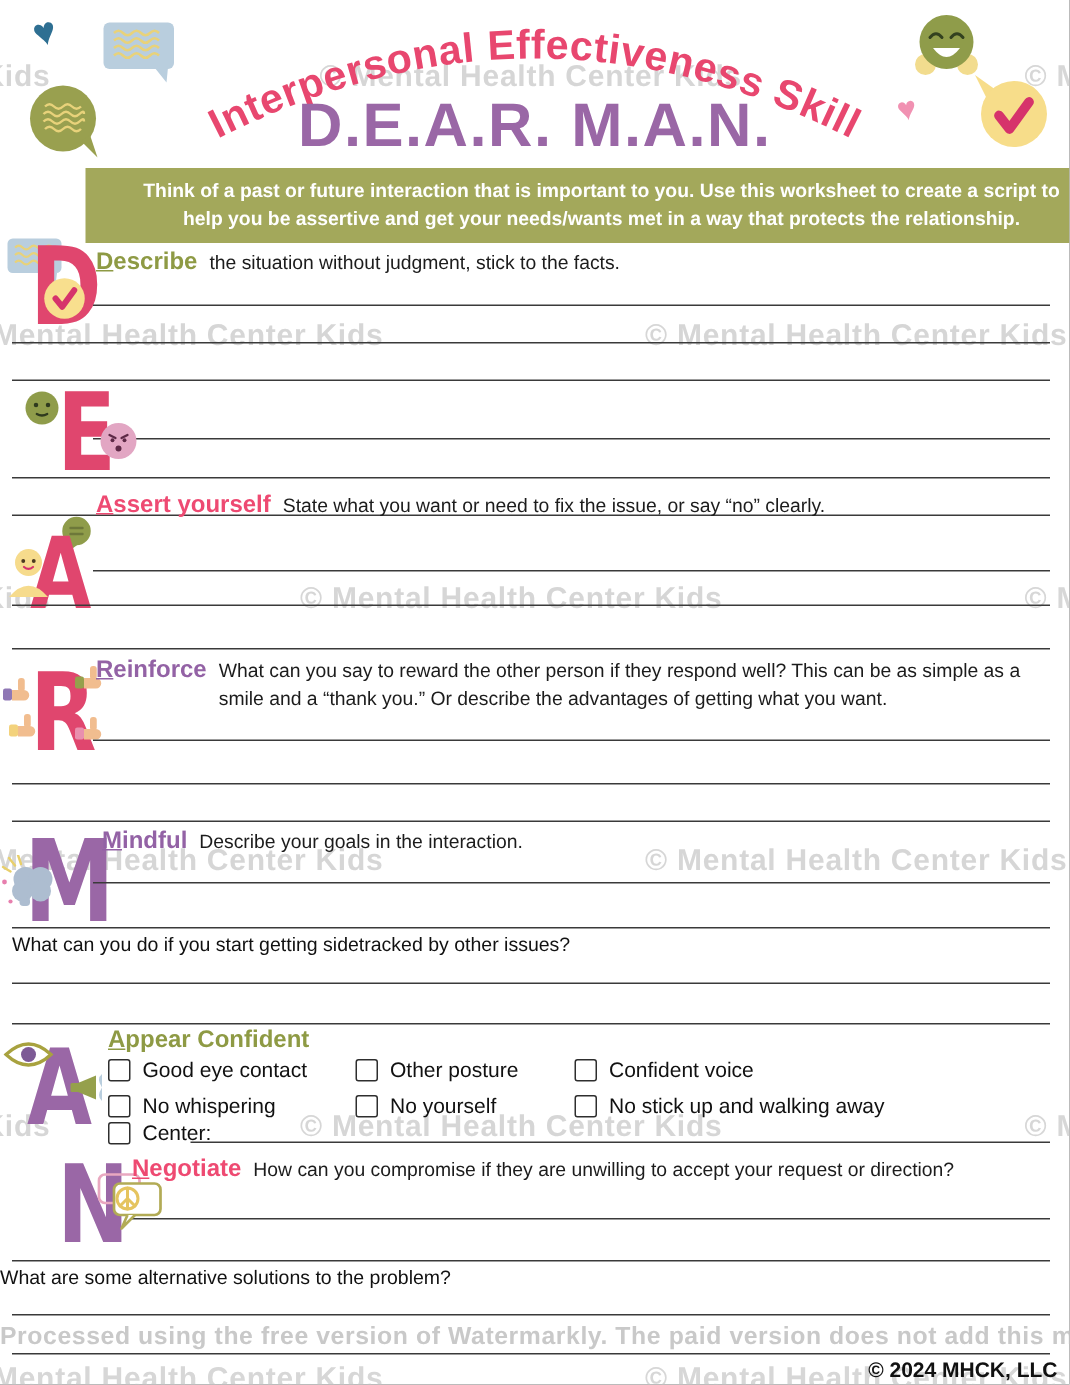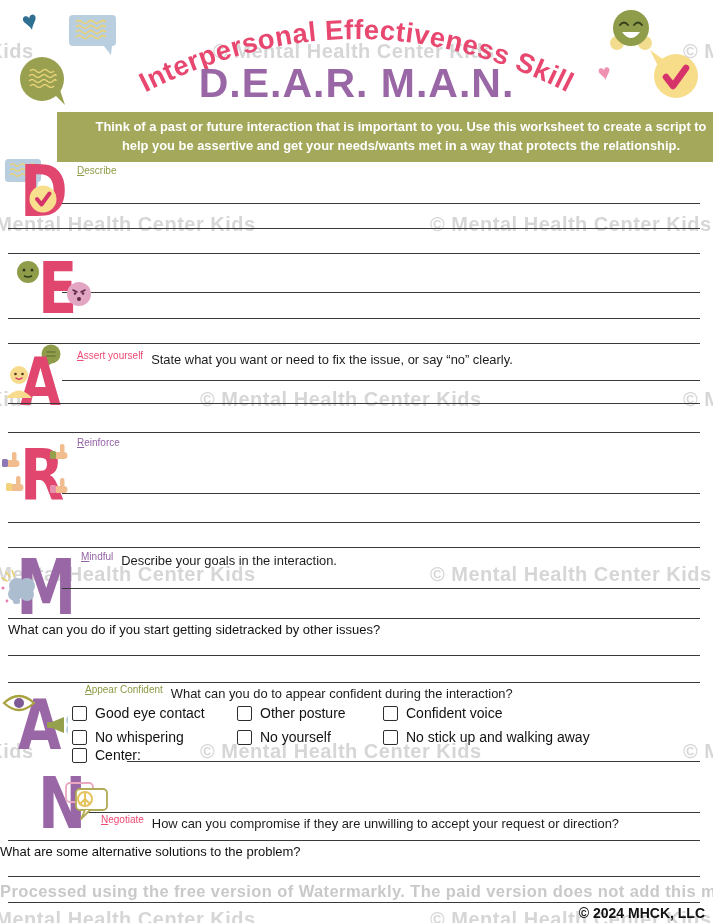--- a/index.html
+++ b/index.html
@@ -15,21 +15,21 @@
   .main-title{position:absolute;left:0;top:60px;width:713px;margin:0;text-align:center;
       font-size:41px;font-weight:800;letter-spacing:1px;color:#9a67a6;z-index:3;}
   .banner{position:absolute;left:57px;top:112px;width:688px;box-sizing:border-box;
       background:#a3a85b;color:#ffffff;font-size:12.9px;line-height:1.5;font-weight:600;
       text-align:center;padding:5px 32px 6px;z-index:3;}
   .heart{position:absolute;z-index:2;line-height:1;}
   
   .line{position:absolute;height:0;border-top:1.6px solid #3a3a3a;z-index:2;}
   
   .sec-head{position:absolute;display:flex;align-items:flex-start;gap:8px;z-index:3;}
-  .kw{font-weight:400;font-size:10px;white-space:nowrap;line-height:1.25;margin-left:13px;}
+  .kw{font-weight:700;font-size:16px;white-space:nowrap;line-height:1.25;}
   .kw::first-letter{text-decoration:underline;}
   .kw-green{color:#8e9a44;}
   .kw-purple{color:#9362a5;}
   .kw-pink{color:#ee4a72;}
   .desc{font-size:12.9px;color:#1c1c1c;line-height:1.45;padding-top:1px;}
   .q{position:absolute;font-size:13px;color:#111;z-index:3;}
   .big{position:absolute;font-weight:800;line-height:1;transform:scaleX(.8);
       transform-origin:left top;z-index:2;font-family:"DejaVu Sans","Liberation Sans",sans-serif;}
   .big-pink{color:#e0466e;}
   .big-purple{color:#9a67a6;}
@@ -145,20 +145,21 @@
   </span>
   <span class="big big-pink" style="left:20px;top:155px;font-size:72px">D</span>
   <span class="deco front" style="left:28px;top:184px">
     <svg width="30" height="30" viewBox="0 0 30 30">
       <circle cx="15" cy="15" r="13.5" fill="#f8df8e"></circle>
       <path d="M9 15 l4.5 5.5 8 -11" stroke="#d6336b" stroke-width="4" fill="none" stroke-linecap="round" stroke-linejoin="round"></path>
     </svg>
   </span>
   <div class="sec-head" style="left:64px;top:165px;width:640px">
     <span class="kw kw-green">Describe</span>
+    <span class="desc">the situation without judgment, stick to the facts.</span>
   </div>
   <div class="line" style="left:62px;top:203px;width:638px"></div>
   <div class="line" style="left:8px;top:228px;width:692px"></div>
   <div class="line" style="left:8px;top:253px;width:692px"></div>
 
   <span class="deco" style="left:16px;top:260px">
     <svg width="24" height="24" viewBox="0 0 24 24">
       <circle cx="12" cy="12" r="11" fill="#8f9c4a"></circle>
       <circle cx="8" cy="10" r="1.5" fill="#2f3a1e"></circle>
       <circle cx="16" cy="10" r="1.5" fill="#2f3a1e"></circle>
@@ -189,21 +190,21 @@
   <span class="big big-pink" style="left:20px;top:350px;font-size:66px">A</span>
   <span class="deco" style="left:4px;top:364px">
     <svg width="30" height="34" viewBox="0 0 30 34">
       <circle cx="15" cy="11" r="9" fill="#f6db8c"></circle>
       <circle cx="11.5" cy="10" r="1.3" fill="#4c3a20"></circle>
       <circle cx="18.5" cy="10" r="1.3" fill="#4c3a20"></circle>
       <path d="M12 14 q3 2.5 6 0" stroke="#d6336b" stroke-width="1.5" fill="none" stroke-linecap="round"></path>
       <path d="M2 34 q13 -15 26 0 z" fill="#f6db8c"></path>
     </svg>
   </span>
-  <div class="sec-head" style="left:64px;top:350px;width:640px">
+  <div class="sec-head" style="left:64px;top:327px;width:640px">
     <span class="kw kw-pink">Assert yourself</span>
     <span class="desc">State what you want or need to fix the issue, or say “no” clearly.</span>
   </div>
   <div class="line" style="left:62px;top:380px;width:638px"></div>
   <div class="line" style="left:8px;top:403px;width:692px"></div>
   <div class="line" style="left:8px;top:432px;width:692px"></div>
 
   <span class="big big-pink" style="left:20px;top:439px;font-size:72px">R</span>
   <span class="deco" style="left:2px;top:452px">
     <svg width="20" height="17" viewBox="0 0 20 17">
@@ -228,20 +229,21 @@
   </span>
   <span class="deco" style="left:50px;top:478px">
     <svg width="20" height="17" viewBox="0 0 20 17">
       <rect x="0" y="7" width="6" height="8" rx="1.5" fill="#e98fae"></rect>
       <path d="M6 8 h8 a3.2 3.2 0 0 1 0 7 h-8 z" fill="#f1bd8f"></path>
       <rect x="10" y="0" width="4.5" height="9" rx="2" fill="#f1bd8f"></rect>
     </svg>
   </span>
   <div class="sec-head" style="left:64px;top:437px;width:636px">
     <span class="kw kw-purple">Reinforce</span>
+    <span class="desc">What can you say to reward the other person if they respond well? This can be as simple as a smile and a “thank you.” Or describe the advantages of getting what you want.</span>
   </div>
   <div class="line" style="left:62px;top:493px;width:638px"></div>
   <div class="line" style="left:8px;top:522px;width:692px"></div>
   <div class="line" style="left:8px;top:547px;width:692px"></div>
 
   <span class="big big-purple" style="left:16px;top:550px;font-size:76px">M</span>
   <span class="deco front" style="left:0px;top:570px">
     <svg width="40" height="36" viewBox="0 0 40 36">
       <path d="M6 2 l4 5 M12 0 l2 6 M2 8 l5 3" stroke="#e8cf6b" stroke-width="1.6" stroke-linecap="round"></path>
       <circle cx="3" cy="18" r="1.6" fill="#e77fae"></circle>
@@ -274,21 +276,20 @@
   <span class="big big-purple" style="left:18px;top:690px;font-size:70px">A</span>
   <span class="deco front" style="left:44px;top:716px">
     <svg width="26" height="20" viewBox="0 0 26 20">
       <path d="M24 9 q-4 -6 0 -9 l0 18 q-4 -3 0 -9 z" fill="#b9cede"></path>
       <path d="M20 1 L8 6 v6 L20 17 z" fill="#95a04c"></path>
       <rect x="3" y="6" width="6" height="6" rx="1" fill="#95a04c"></rect>
     </svg>
   </span>
   <div class="sec-head" style="left:72px;top:684px;width:632px">
     <span class="kw kw-green">Appear Confident</span>
-    <span class="desc">What can you do to appear confident during the interaction?</span>
   </div>
   <div class="cbgrid">
     <div class="cbrow">
       <span class="cb"></span>
       <span>Good eye contact</span>
     </div>
     <div class="cbrow">
       <span class="cb"></span>
       <span>Other posture</span>
     </div>
@@ -318,21 +319,21 @@
   <span class="big big-purple" style="left:38px;top:767px;font-size:72px">N</span>
   <span class="deco front" style="left:64px;top:780px">
     <svg width="50" height="44" viewBox="0 0 50 44">
       <rect x="2" y="3" width="27" height="19" rx="4" fill="none" stroke="#e9a8c0" stroke-width="1.8"></rect>
       <rect x="12" y="9" width="31" height="21" rx="4" fill="#ffffff" stroke="#b2ab55" stroke-width="1.8"></rect>
       <path d="M21 30 l-4 9 9 -9" fill="#ffffff" stroke="#b2ab55" stroke-width="1.8" stroke-linejoin="round"></path>
       <circle cx="21" cy="19" r="7" fill="none" stroke="#e5c45f" stroke-width="2"></circle>
       <path d="M21 12 v14 M21 19 l-5 5 M21 19 l5 5" stroke="#e5c45f" stroke-width="2" stroke-linecap="round"></path>
     </svg>
   </span>
-  <div class="sec-head" style="left:88px;top:814px;width:616px">
+  <div class="sec-head" style="left:88px;top:770px;width:616px">
     <span class="kw kw-pink">Negotiate</span>
     <span class="desc">How can you compromise if they are unwilling to accept your request or direction?</span>
   </div>
   <div class="line" style="left:88px;top:812px;width:612px"></div>
   <div class="line" style="left:8px;top:840px;width:692px"></div>
   <div class="q" style="left:0;top:844px">What are some alternative solutions to the problem?</div>
   <div class="line" style="left:8px;top:876px;width:692px"></div>
   <div class="line" style="left:8px;top:902px;width:692px"></div>
 
   <span class="copyright">© 2024 MHCK, LLC</span>

